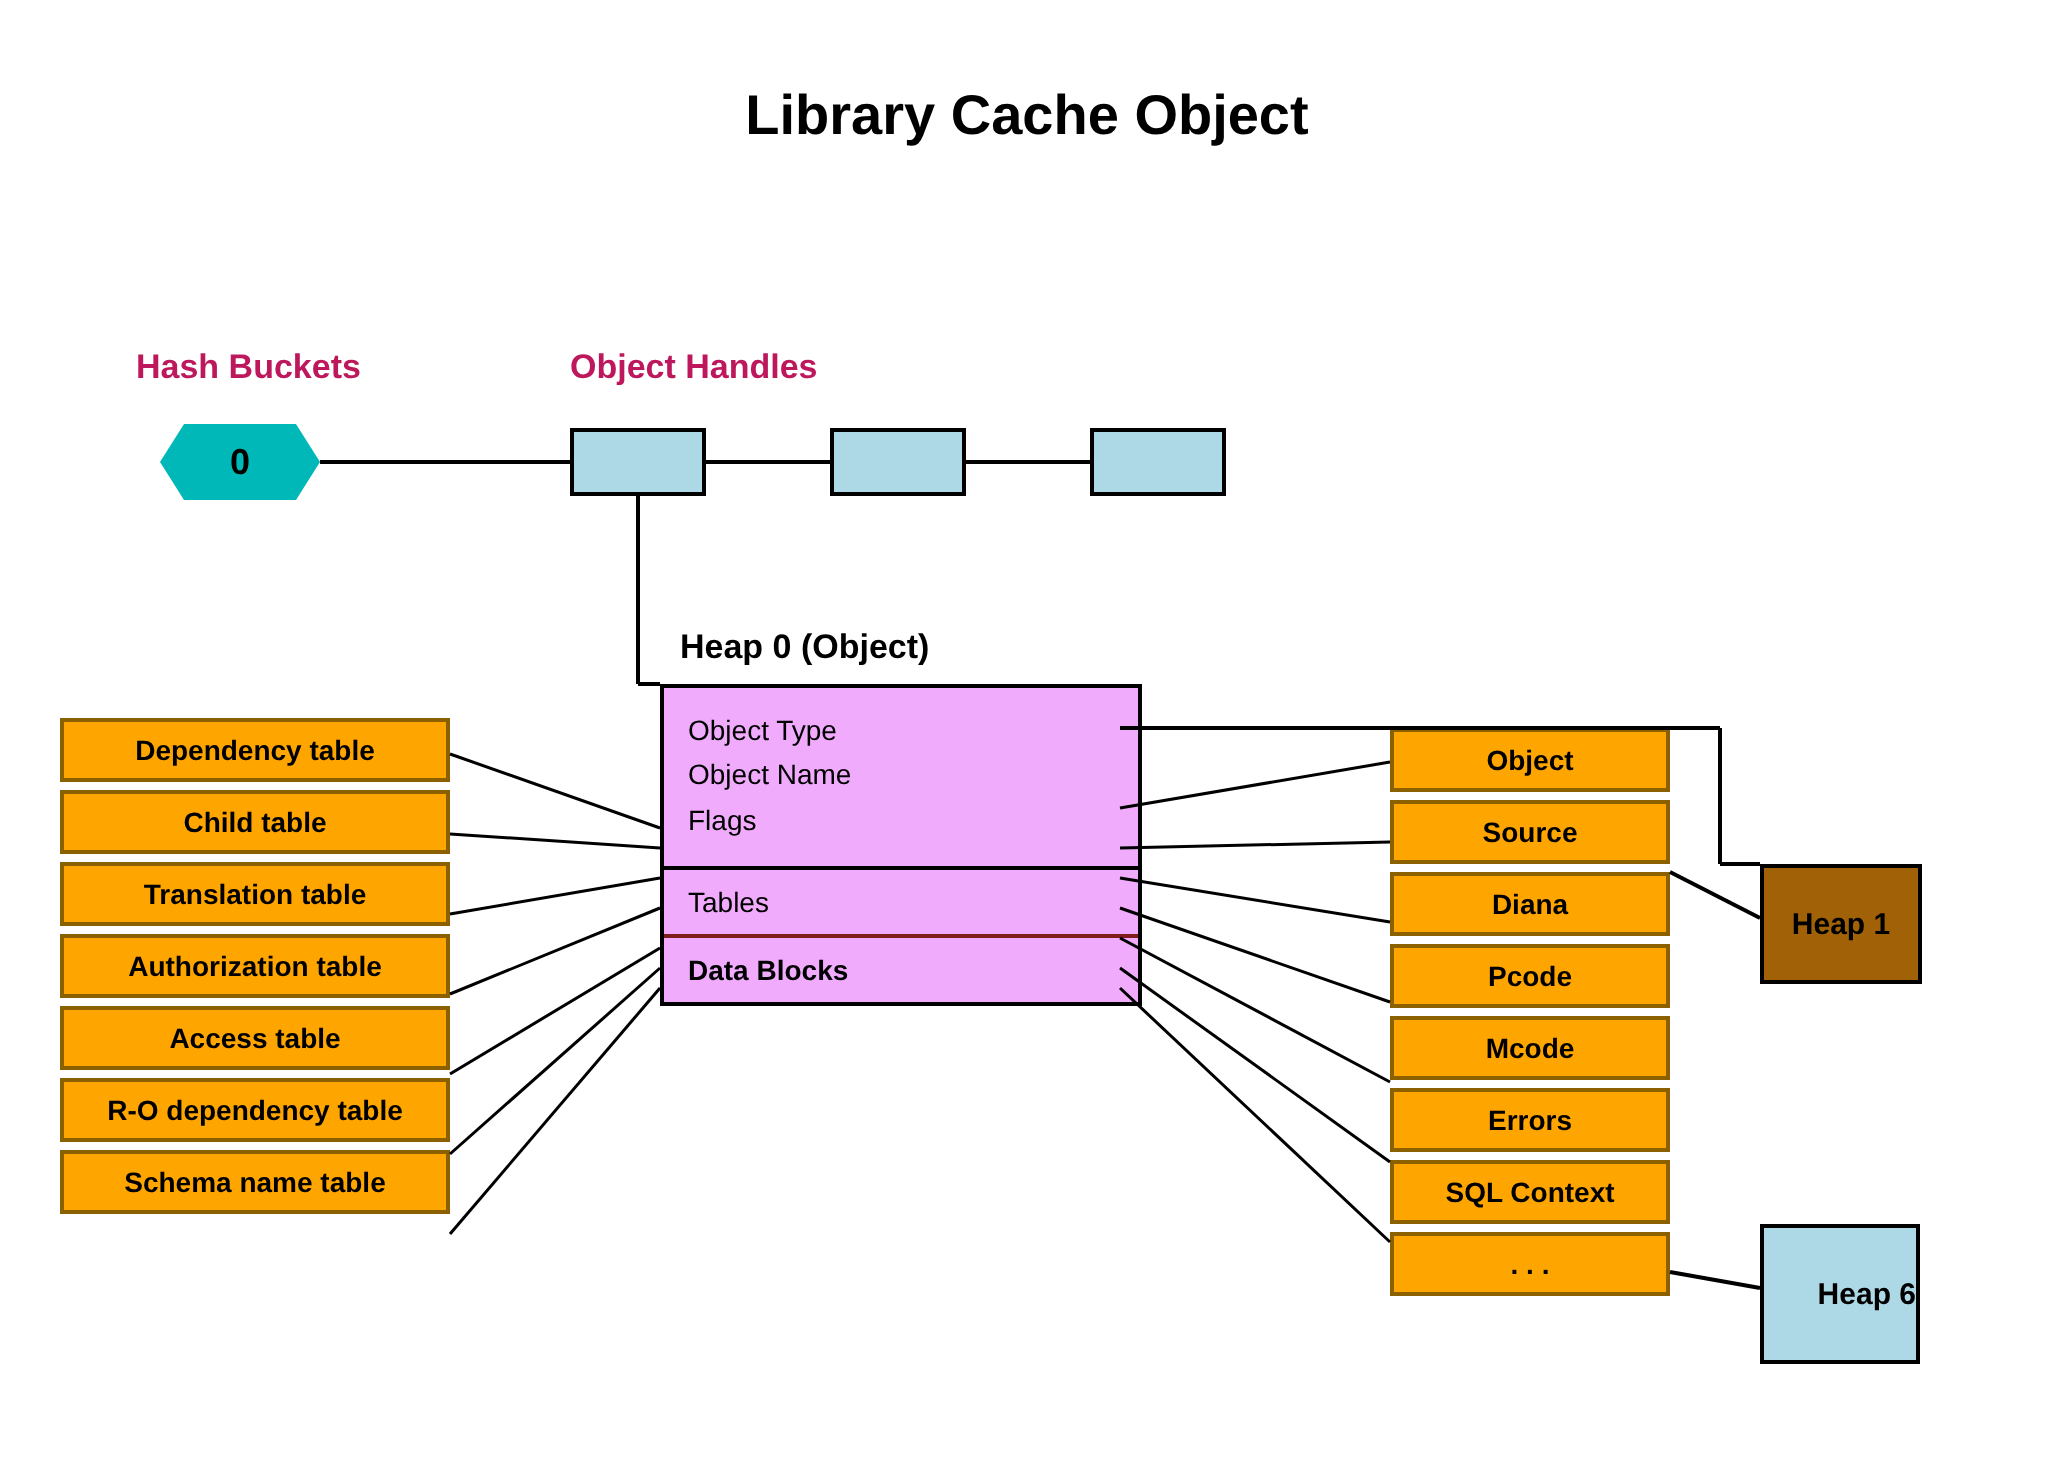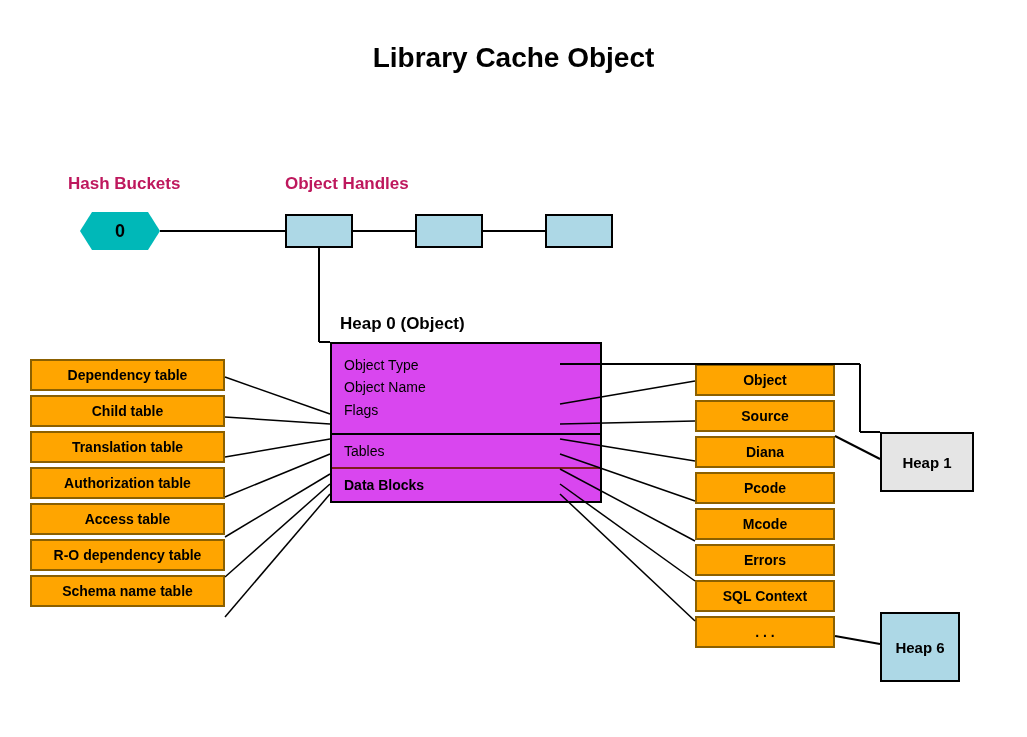--- a/index.html
+++ b/index.html
@@ -84,22 +84,22 @@
       left: 340px;
       font-size: 17px;
       font-weight: bold;
       color: #000;
     }
 
     .heap0-box {
       position: absolute;
       top: 318px;
       left: 330px;
-      width: 272px;
-      background: #d946ef;
+      width: 241px;
+      background: #f0abfc;
       border: 2px solid #000;
     }
 
     .heap0-top {
       padding: 10px 12px 12px 12px;
       border-bottom: 2px solid #000;
     }
 
     .heap0-top p {
       font-size: 14px;
@@ -159,43 +159,43 @@
       color: #000;
       text-align: center;
       width: 140px;
     }
 
     
     .heap1-box {
       position: absolute;
       top: 408px;
       left: 880px;
-      width: 94px;
+      width: 81px;
       height: 60px;
-      background: #e5e5e5;
+      background: #a16207;
       border: 2px solid #000;
       display: flex;
       align-items: center;
       justify-content: center;
       font-size: 15px;
       font-weight: bold;
     }
 
     
     .heap6-box {
       position: absolute;
       top: 588px;
       left: 880px;
       width: 80px;
       height: 70px;
       background: #add8e6;
       border: 2px solid #000;
       display: flex;
       align-items: center;
-      justify-content: center;
+      justify-content: flex-end;
       font-size: 15px;
       font-weight: bold;
     }
 
     
     .lines-svg {
       position: absolute;
       top: 0;
       left: 0;
       width: 1027px;

